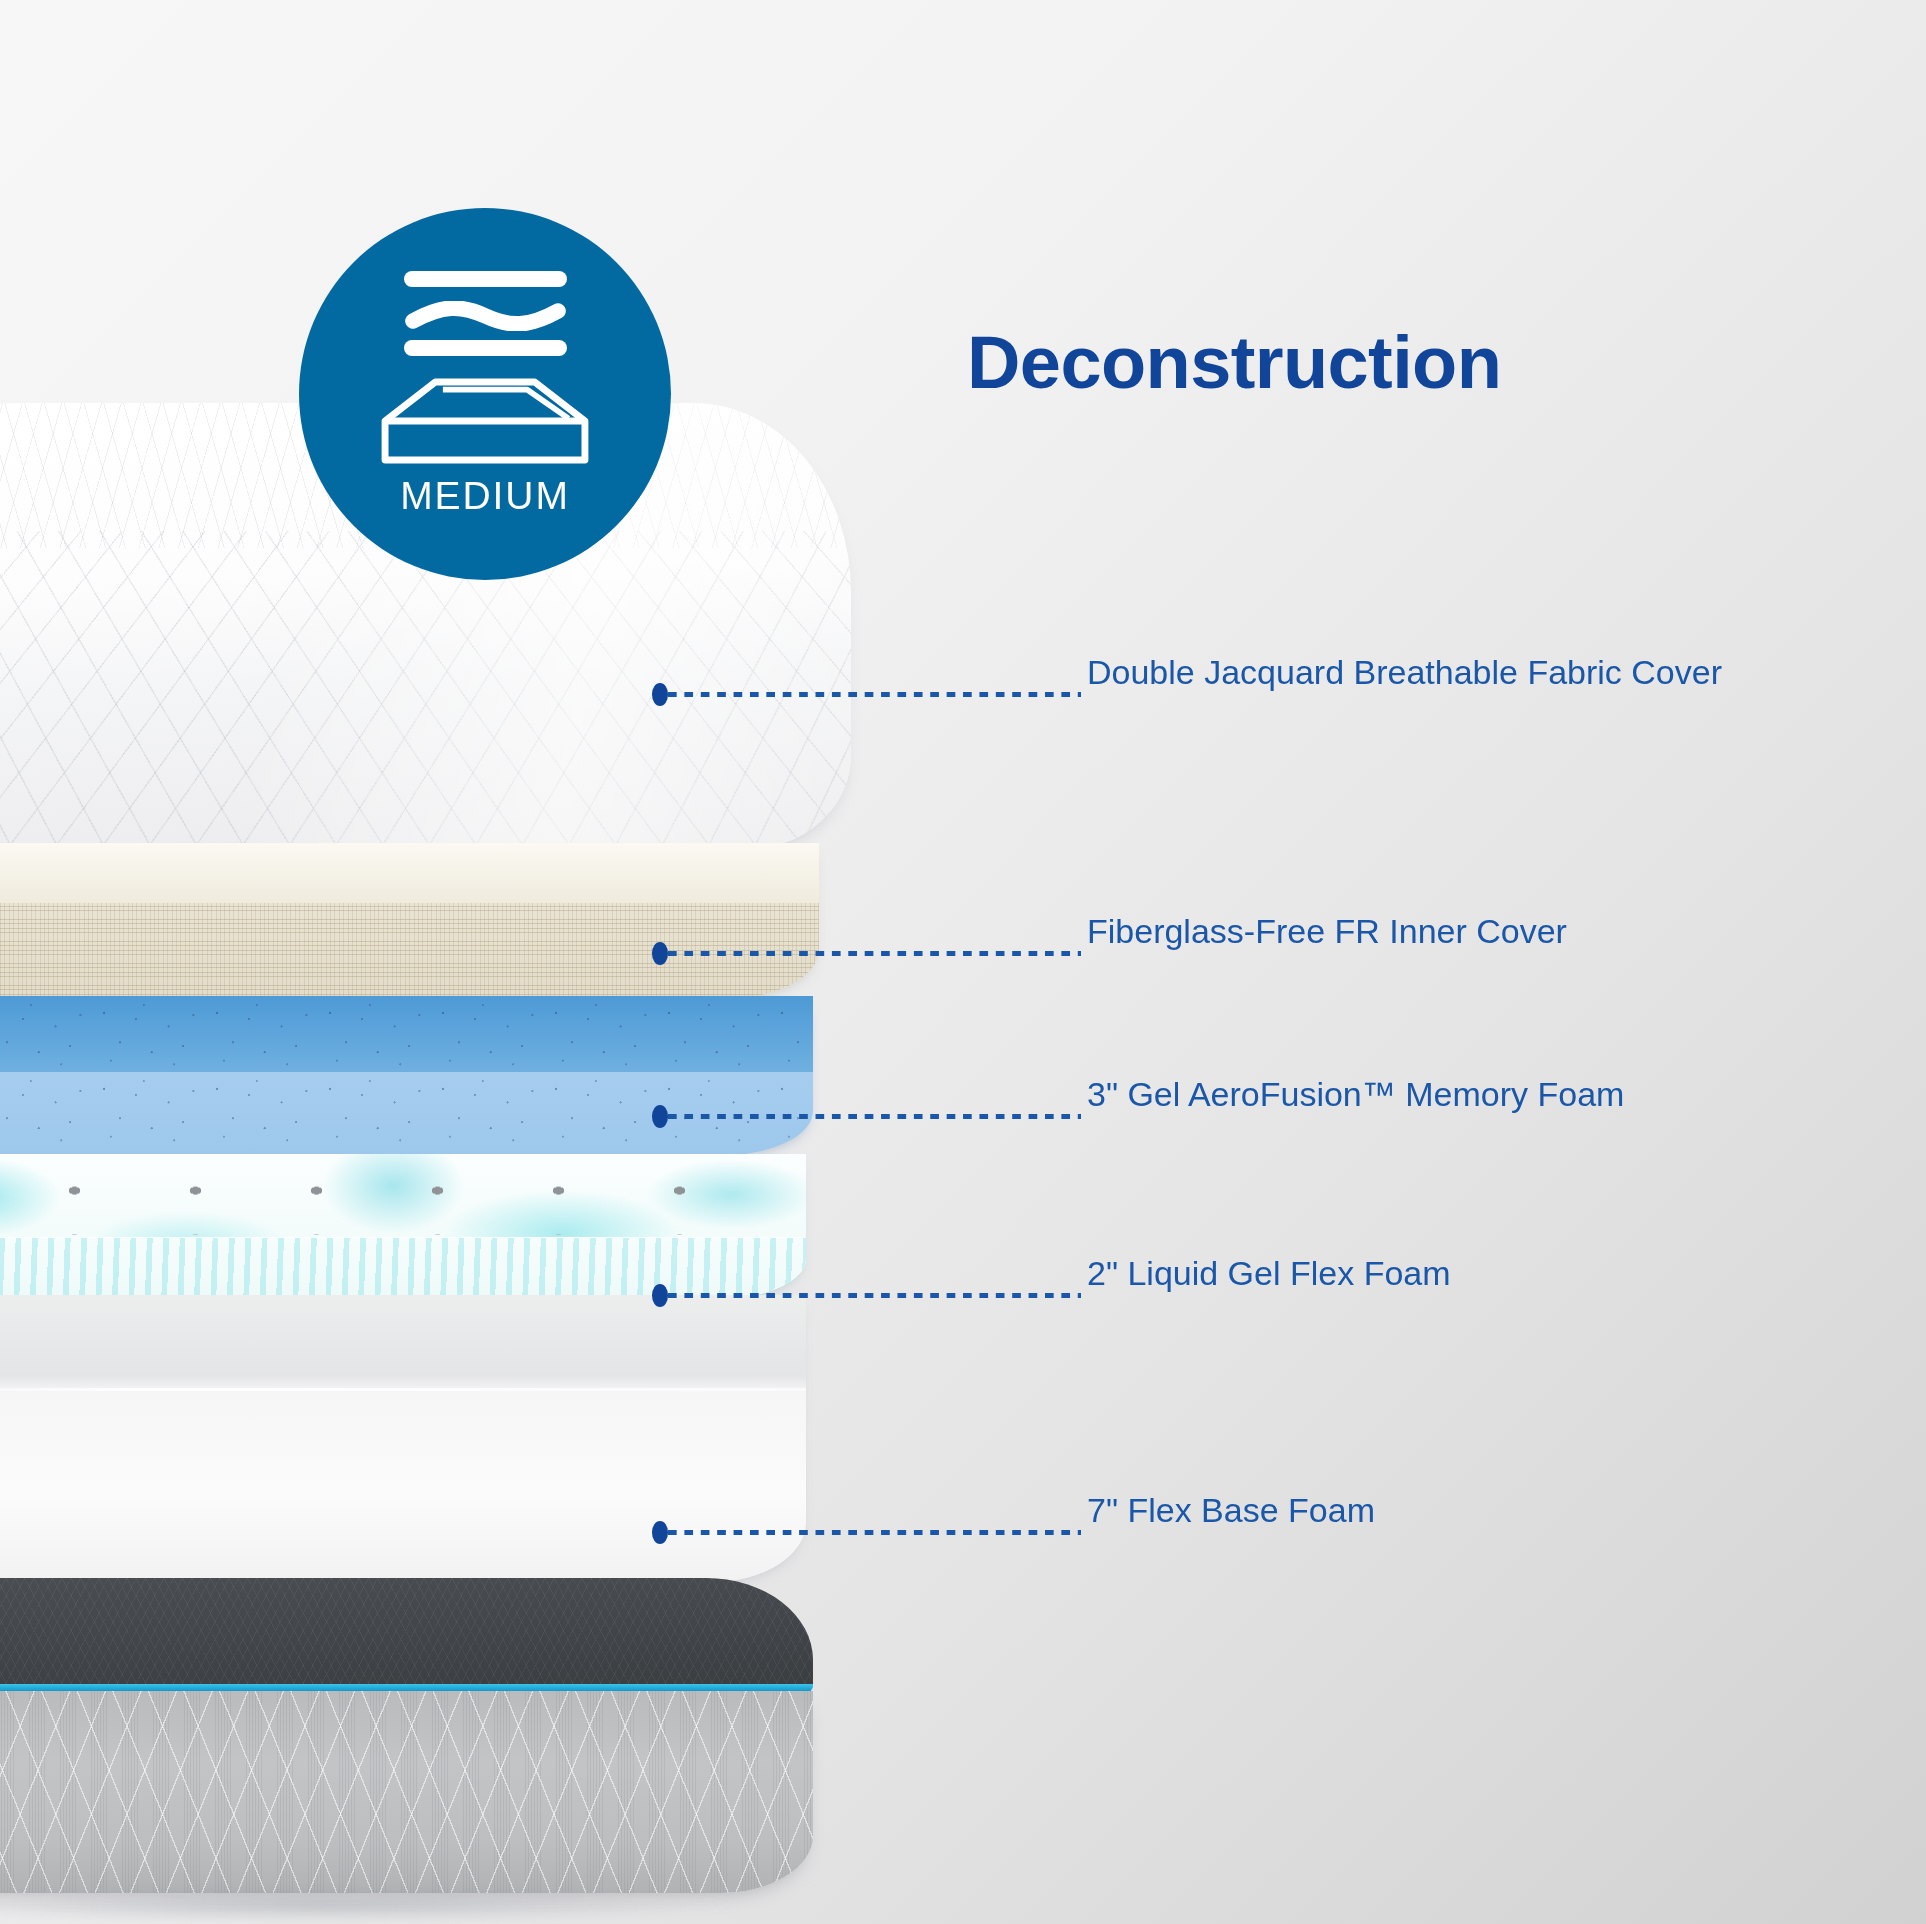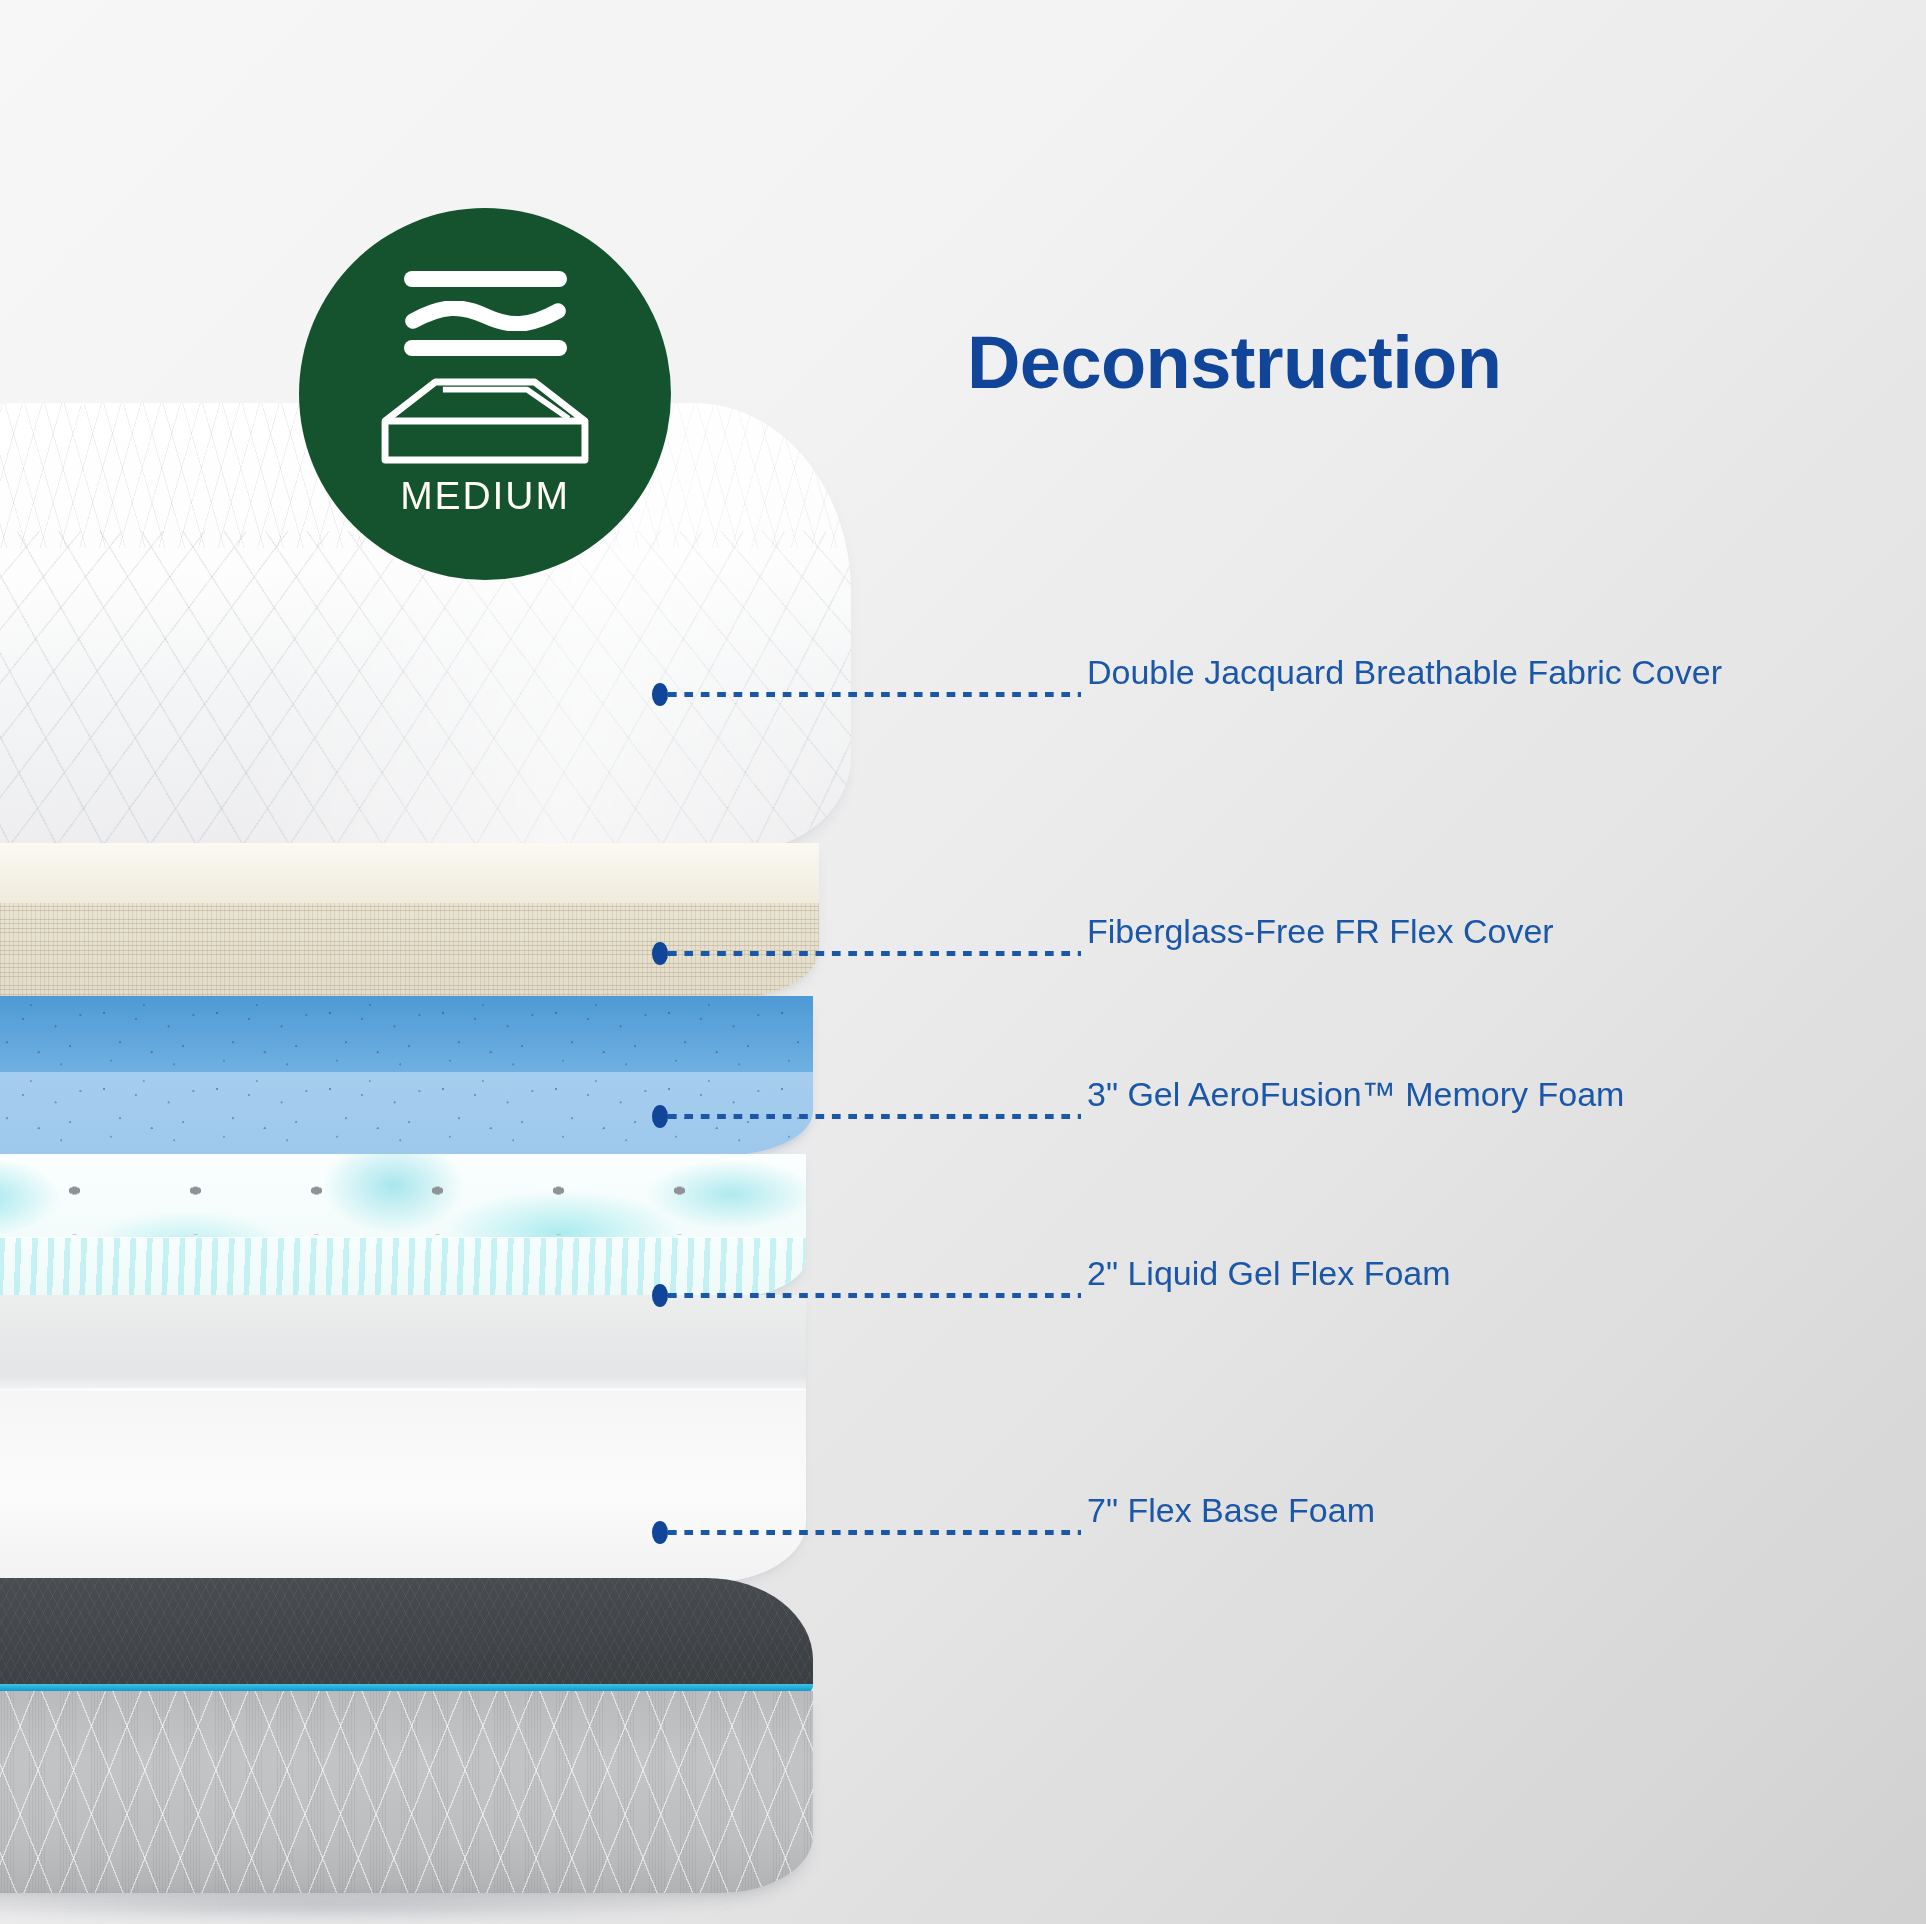--- a/index.html
+++ b/index.html
@@ -177,21 +177,21 @@
   #lyr-fin .groundshadow {
     position:absolute; left:38px; right:82px; top:310px; height:34px;
     background:radial-gradient(ellipse at center, rgba(120,125,135,.30) 0%, rgba(120,125,135,0) 72%);
     filter:blur(3.8px);
   }
 
   
   #badge {
     position:absolute; left:299px; top:208px; width:372px; height:372px;
     border-radius:50%;
-    background:#14532d;
+    background:#0369a1;
     display:flex; flex-direction:column; align-items:center; justify-content:center;
   }
   #badge .icon { width:220px; height:208px; position:relative; margin-top:-8.8px; }
   #badge .bar {
     position:absolute; left:29px; width:163px; height:16.4px;
     background:#fff; border-radius:8.8px;
   }
   #badge .bar.b1 { top:8.8px; }
   #badge .bar.b3 { top:78px; }
   #badge .wave { position:absolute; left:29px; top:39px; width:163px; height:30px; }
@@ -298,21 +298,21 @@
 
 <div class="callout" style="top:683px;">
   <div class="dot" style="top:0;"></div>
   <div class="leader" style="top:8.8px; width:413px;"></div>
   <div class="txt">Double Jacquard Breathable Fabric Cover</div>
 </div>
 
 <div class="callout" style="top:942px;">
   <div class="dot" style="top:0;"></div>
   <div class="leader" style="top:8.8px; width:413px;"></div>
-  <div class="txt">Fiberglass-Free FR Flex Cover</div>
+  <div class="txt">Fiberglass-Free FR Inner Cover</div>
 </div>
 
 <div class="callout" style="top:1105px;">
   <div class="dot" style="top:0;"></div>
   <div class="leader" style="top:8.8px; width:413px;"></div>
   <div class="txt">3" Gel AeroFusion™ Memory Foam</div>
 </div>
 
 <div class="callout" style="top:1284px;">
   <div class="dot" style="top:0;"></div>

